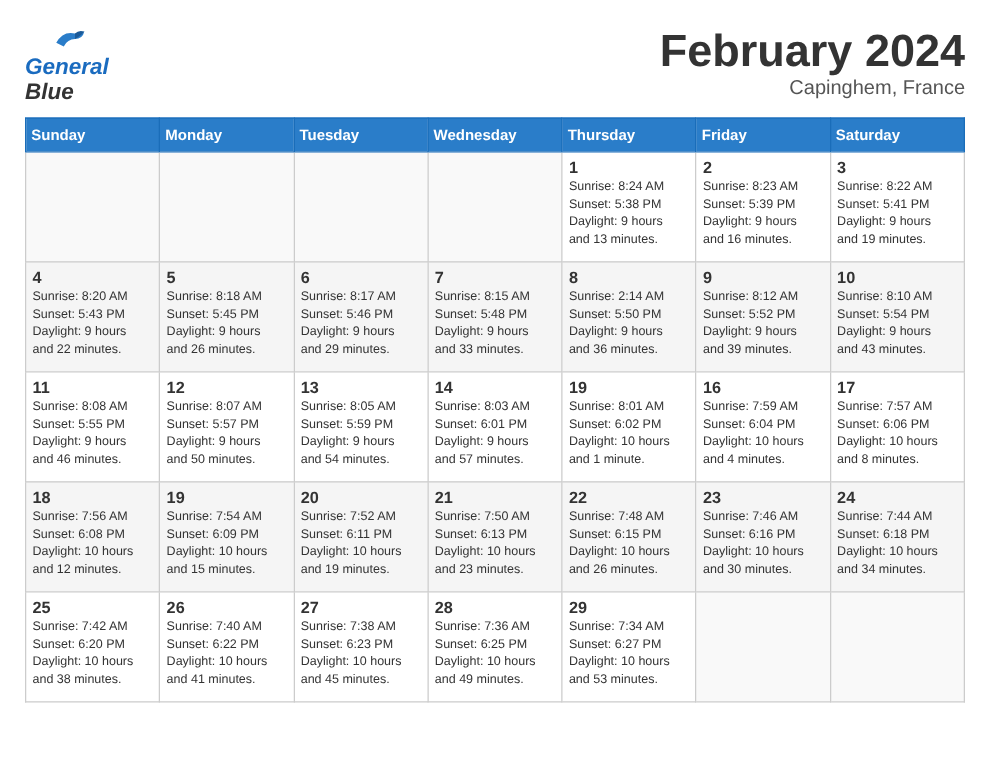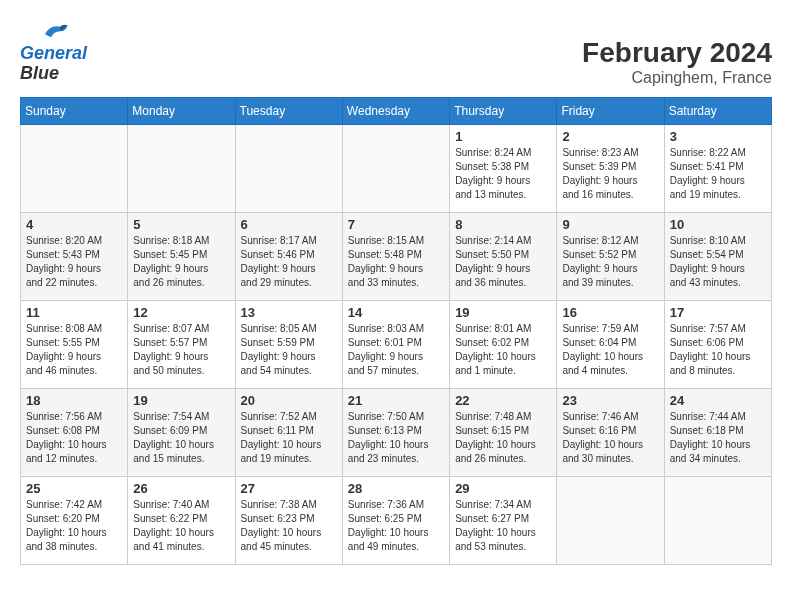--- a/index.html
+++ b/index.html
@@ -32,39 +32,38 @@
       color: #1a6bbf;
     }
     .logo-bird {
       width: 30px;
       height: 24px;
     }
     .title-block {
       text-align: right;
     }
     .month-title {
-      font-size: 28px;
+      font-size: 36px;
       font-weight: bold;
       color: #333;
-      margin-top: 17px;
     }
     .subtitle {
       font-size: 16px;
       color: #555;
     }
     table {
       width: 100%;
       border-collapse: collapse;
       table-layout: fixed;
     }
     thead tr th {
       background-color: #2a7dc9;
       color: white;
       font-size: 12px;
-      font-weight: normal;
+      font-weight: bold;
       padding: 6px 4px;
       text-align: left;
       border: 1px solid #1a6db9;
     }
     tbody tr td {
       border: 1px solid #ccc;
       vertical-align: top;
       padding: 4px 5px;
       font-size: 10px;
       color: #333;

